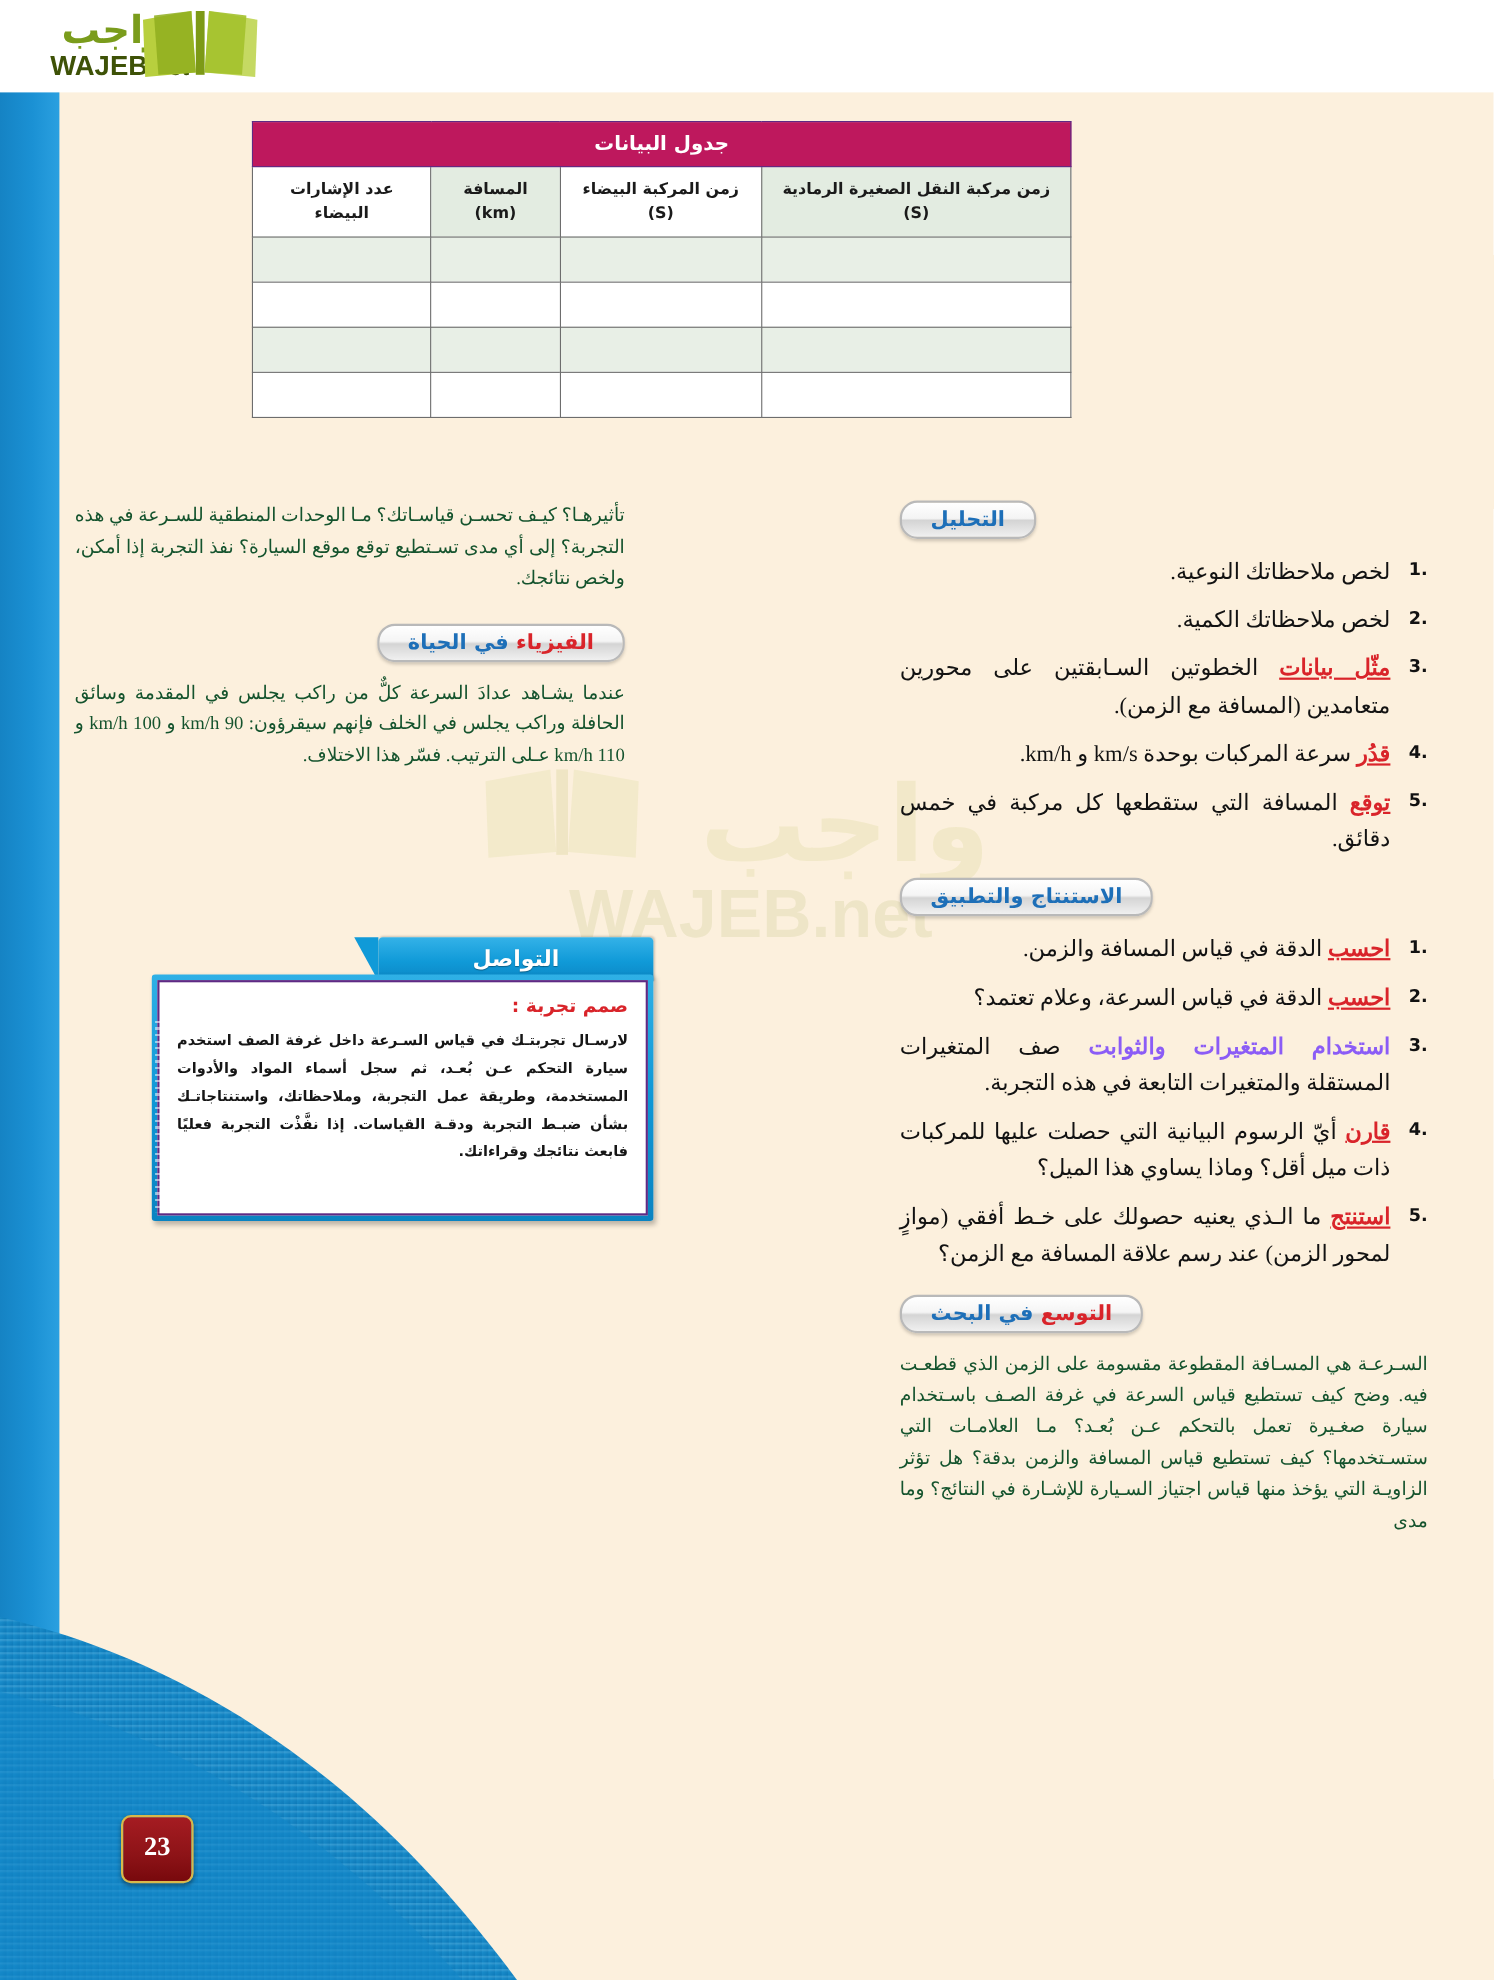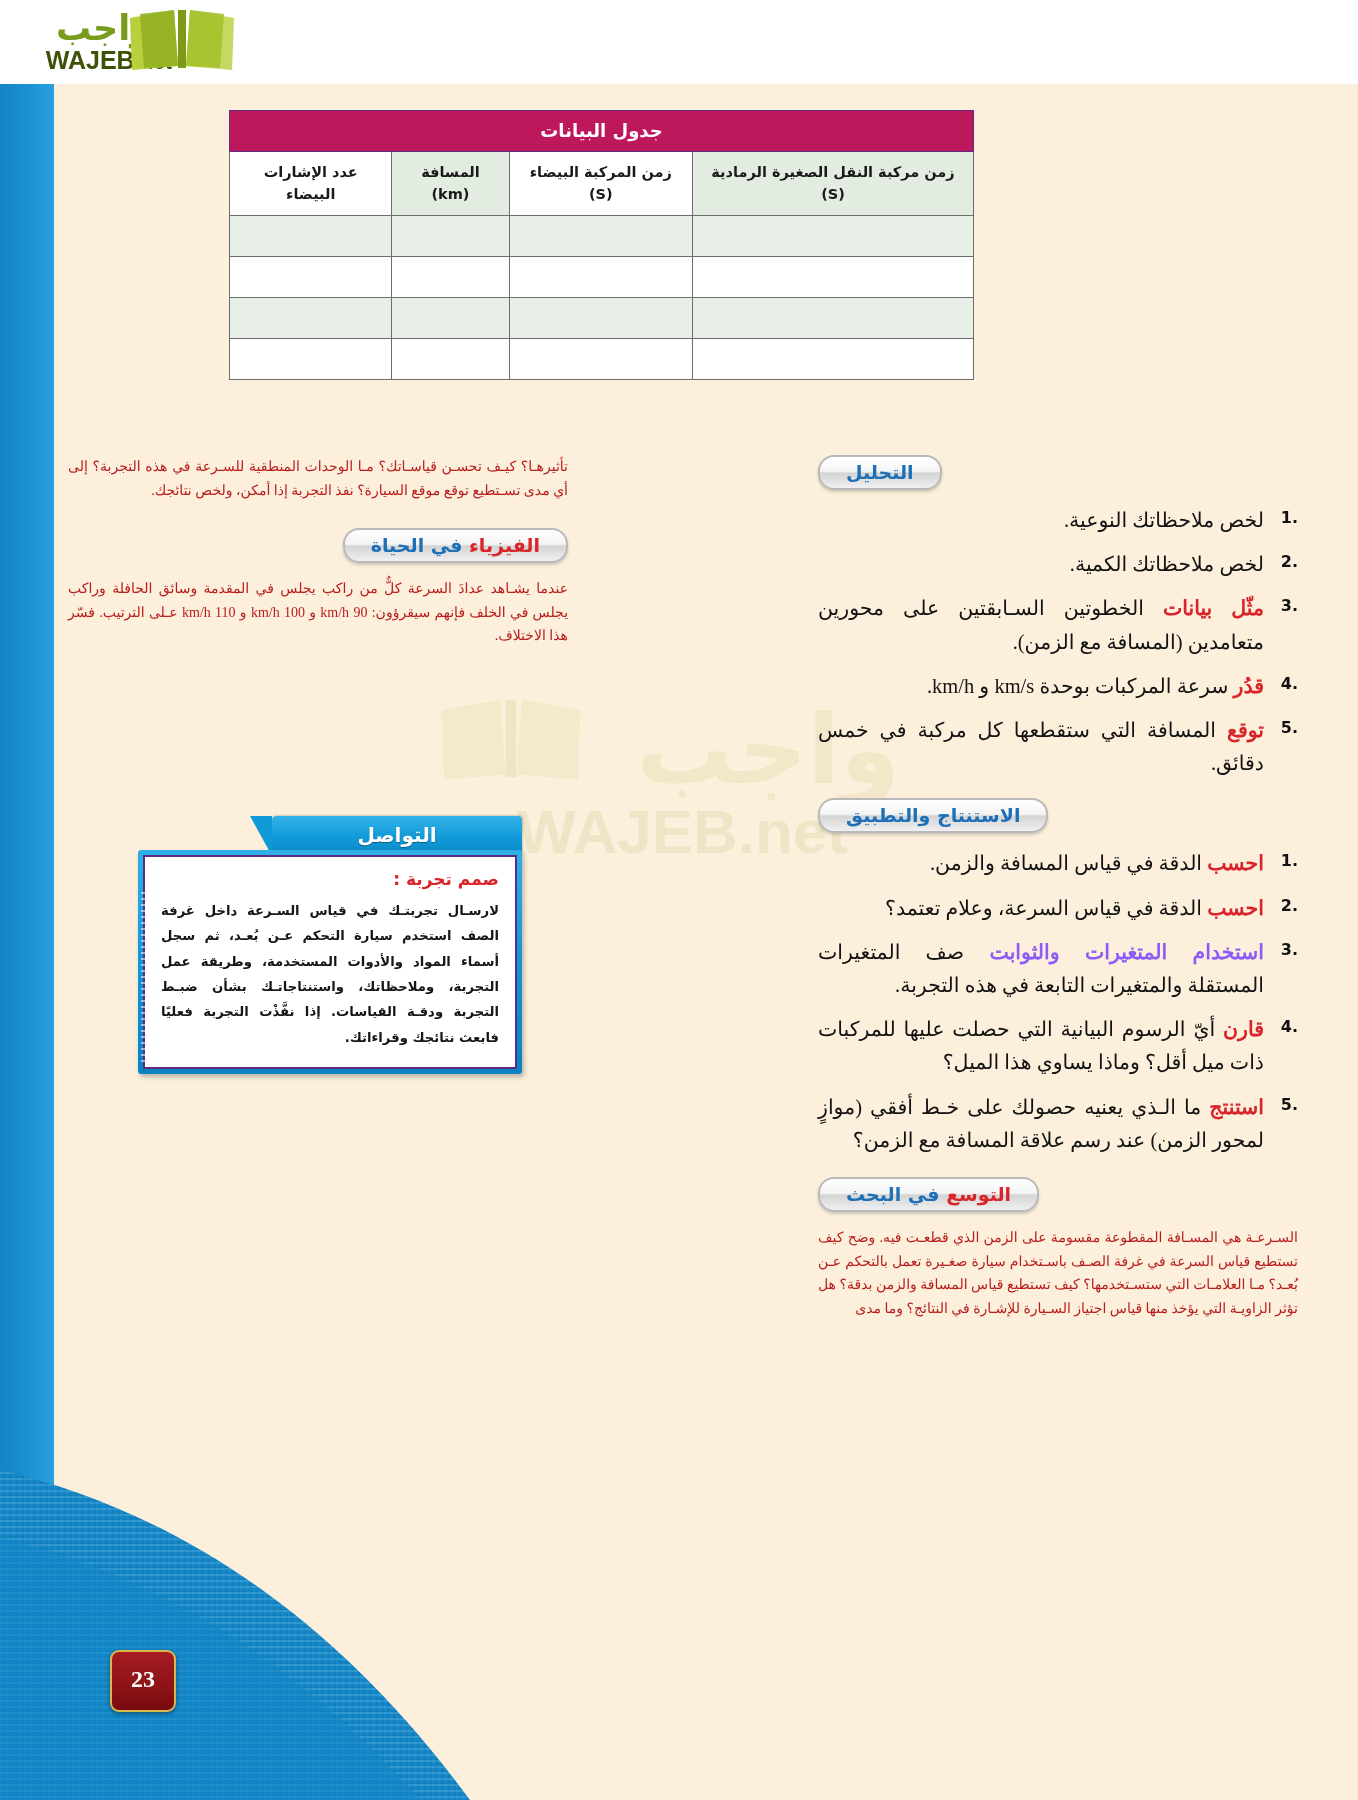--- a/index.html
+++ b/index.html
@@ -210,39 +210,39 @@
   ol.qlist li .num {
     position: absolute;
     right: 0;
     top: 1px;
     font-family: "DejaVu Sans", sans-serif;
     font-size: 16px;
     font-weight: bold;
     color: #111;
     direction: ltr;
   }
-  .kw { color: #d9242a; font-weight: bold; }
+  .kw { color: #d9242a; font-weight: bold; text-decoration: underline; }
   .kw-b { color: #8b5cf6; font-weight: bold; }
 
   .para {
     font-family: "Liberation Serif", serif;
-    font-size: 14px;
+    font-size: 17px;
     line-height: 1.68;
-    color: #b91c1c;
+    color: #14532d;
     text-align: justify;
     margin: 0 0 12px 0;
   }
   .para.leftcol { text-align: justify; }
 
   
   .comm-box {
     position: absolute;
     left: 138px;
-    top: 816px;
-    width: 384px;
+    top: 852px;
+    width: 456px;
     height: 258px;
   }
   .comm-tab {
     position: absolute;
     right: 0;
     top: 0;
     width: 250px;
     height: 40px;
     background: linear-gradient(180deg, #34b2e8 0%, #109ad8 55%, #0b86c4 100%);
     border-radius: 4px 4px 0 0;

